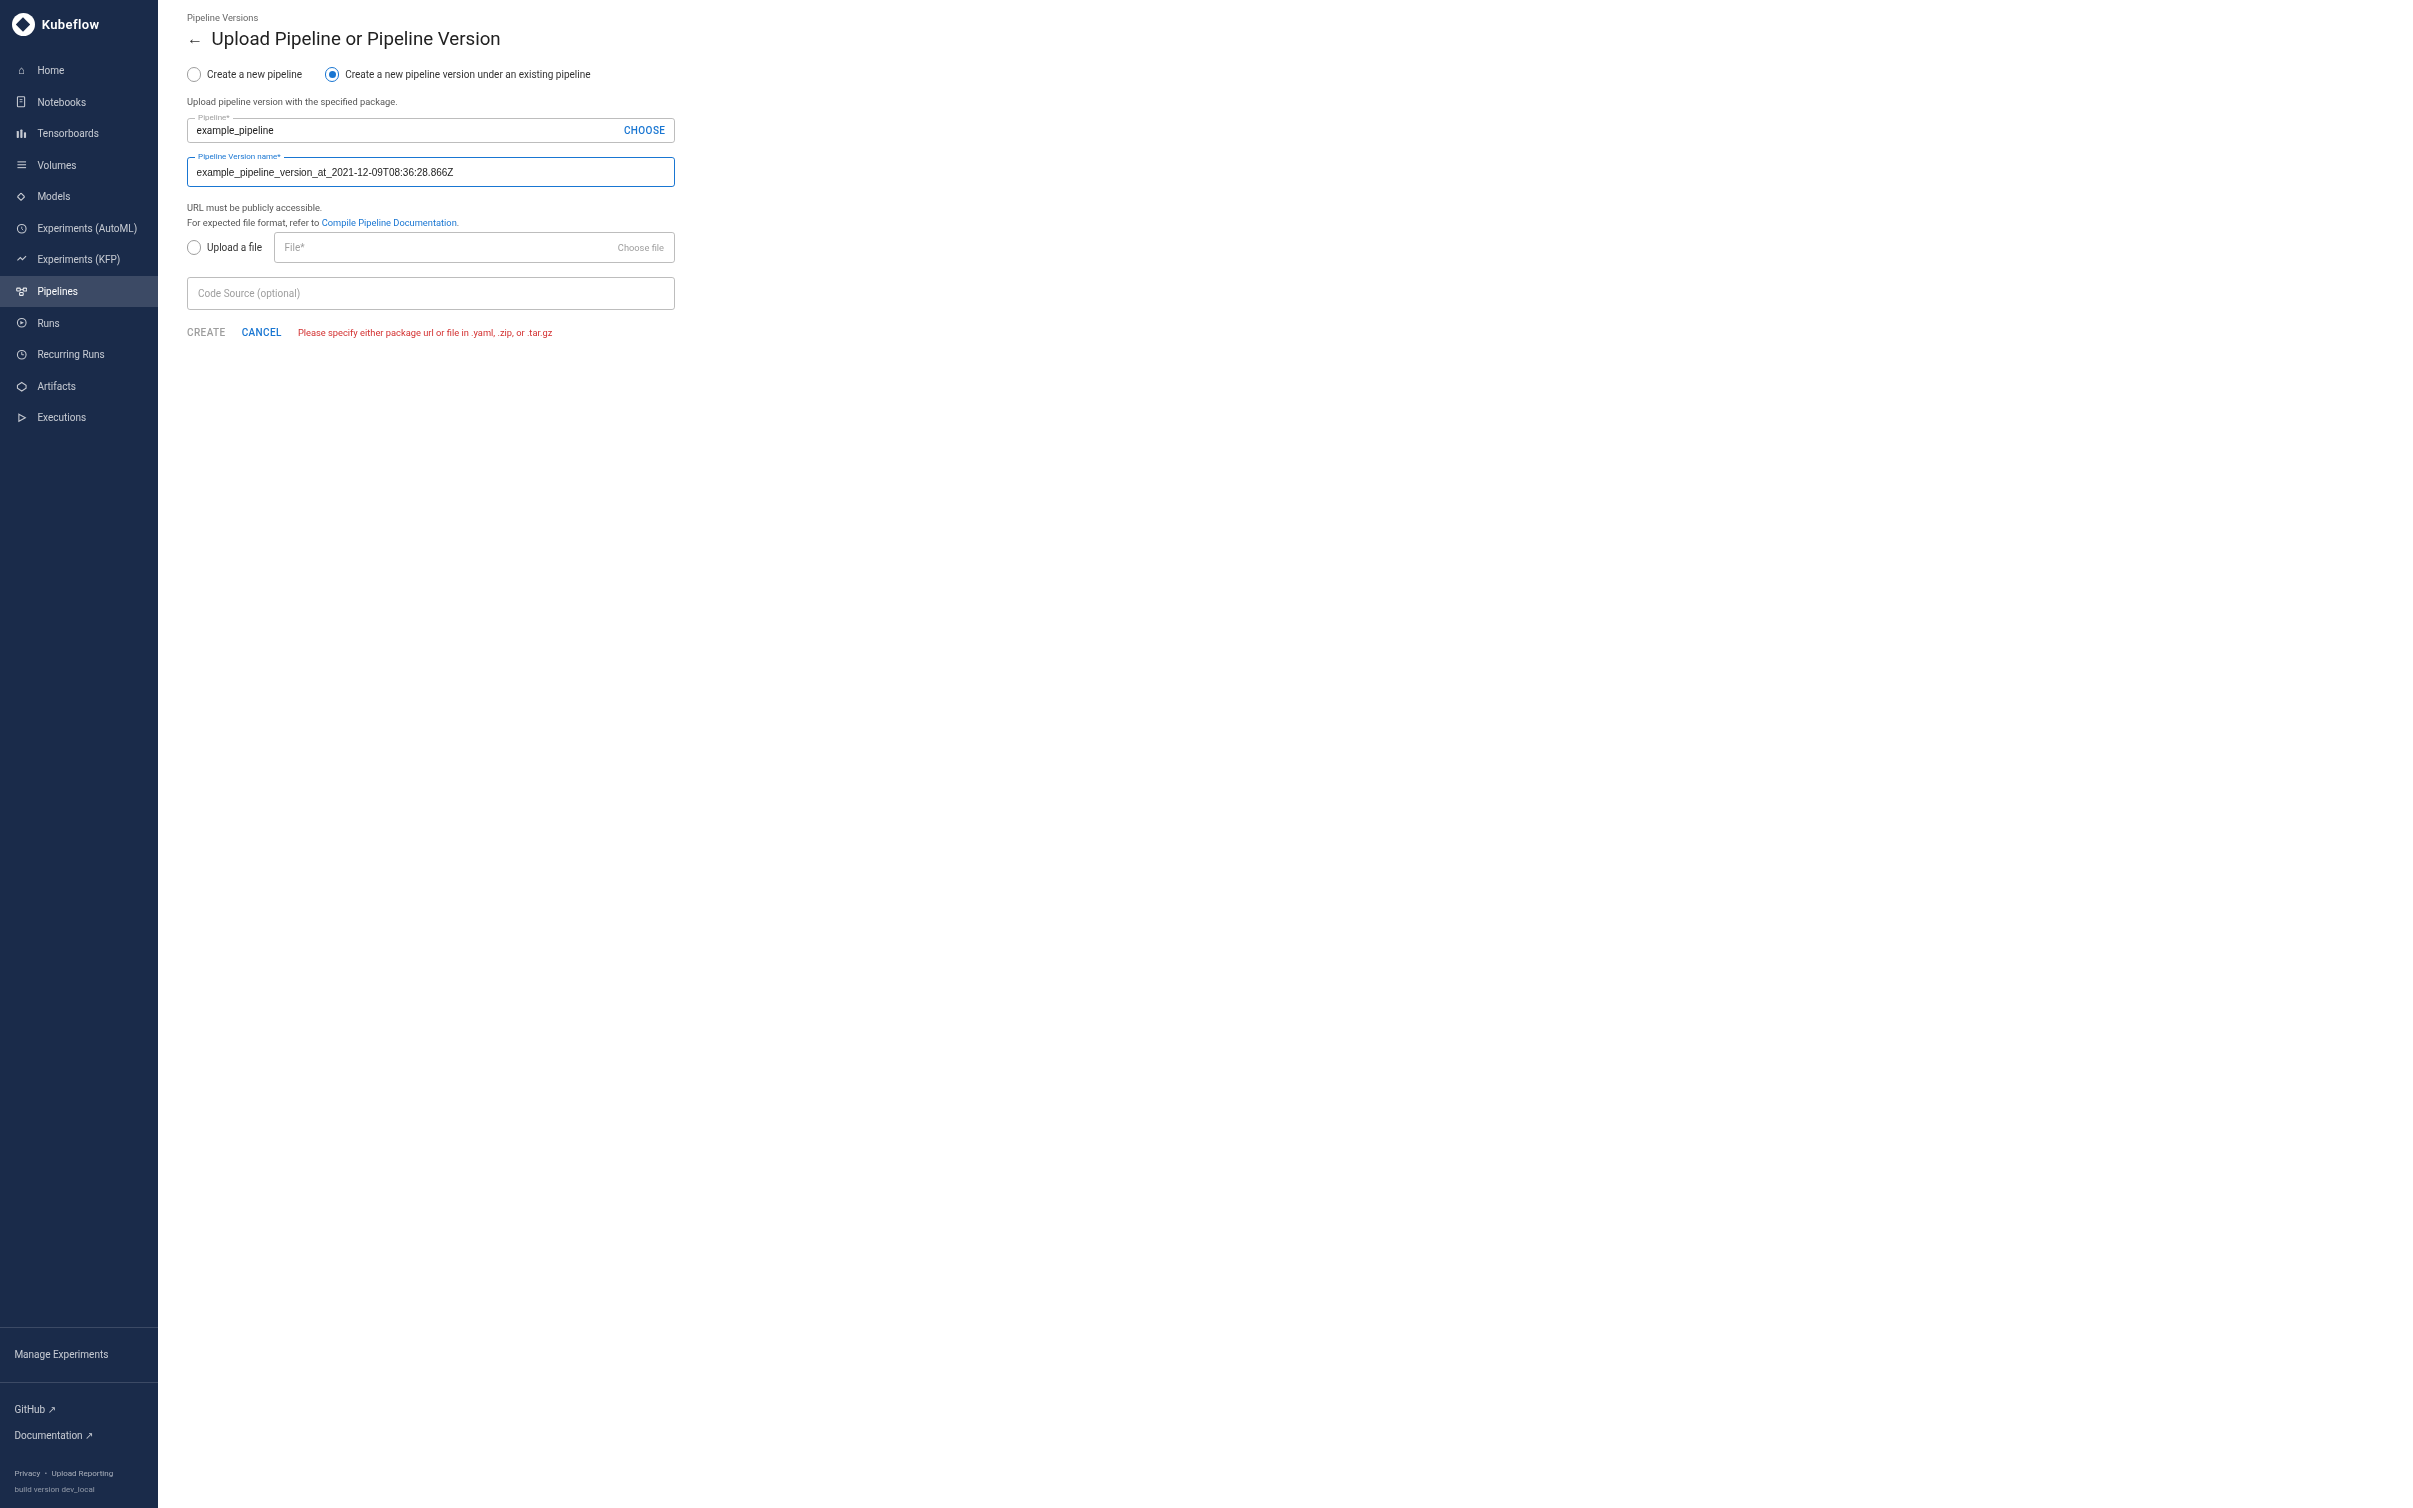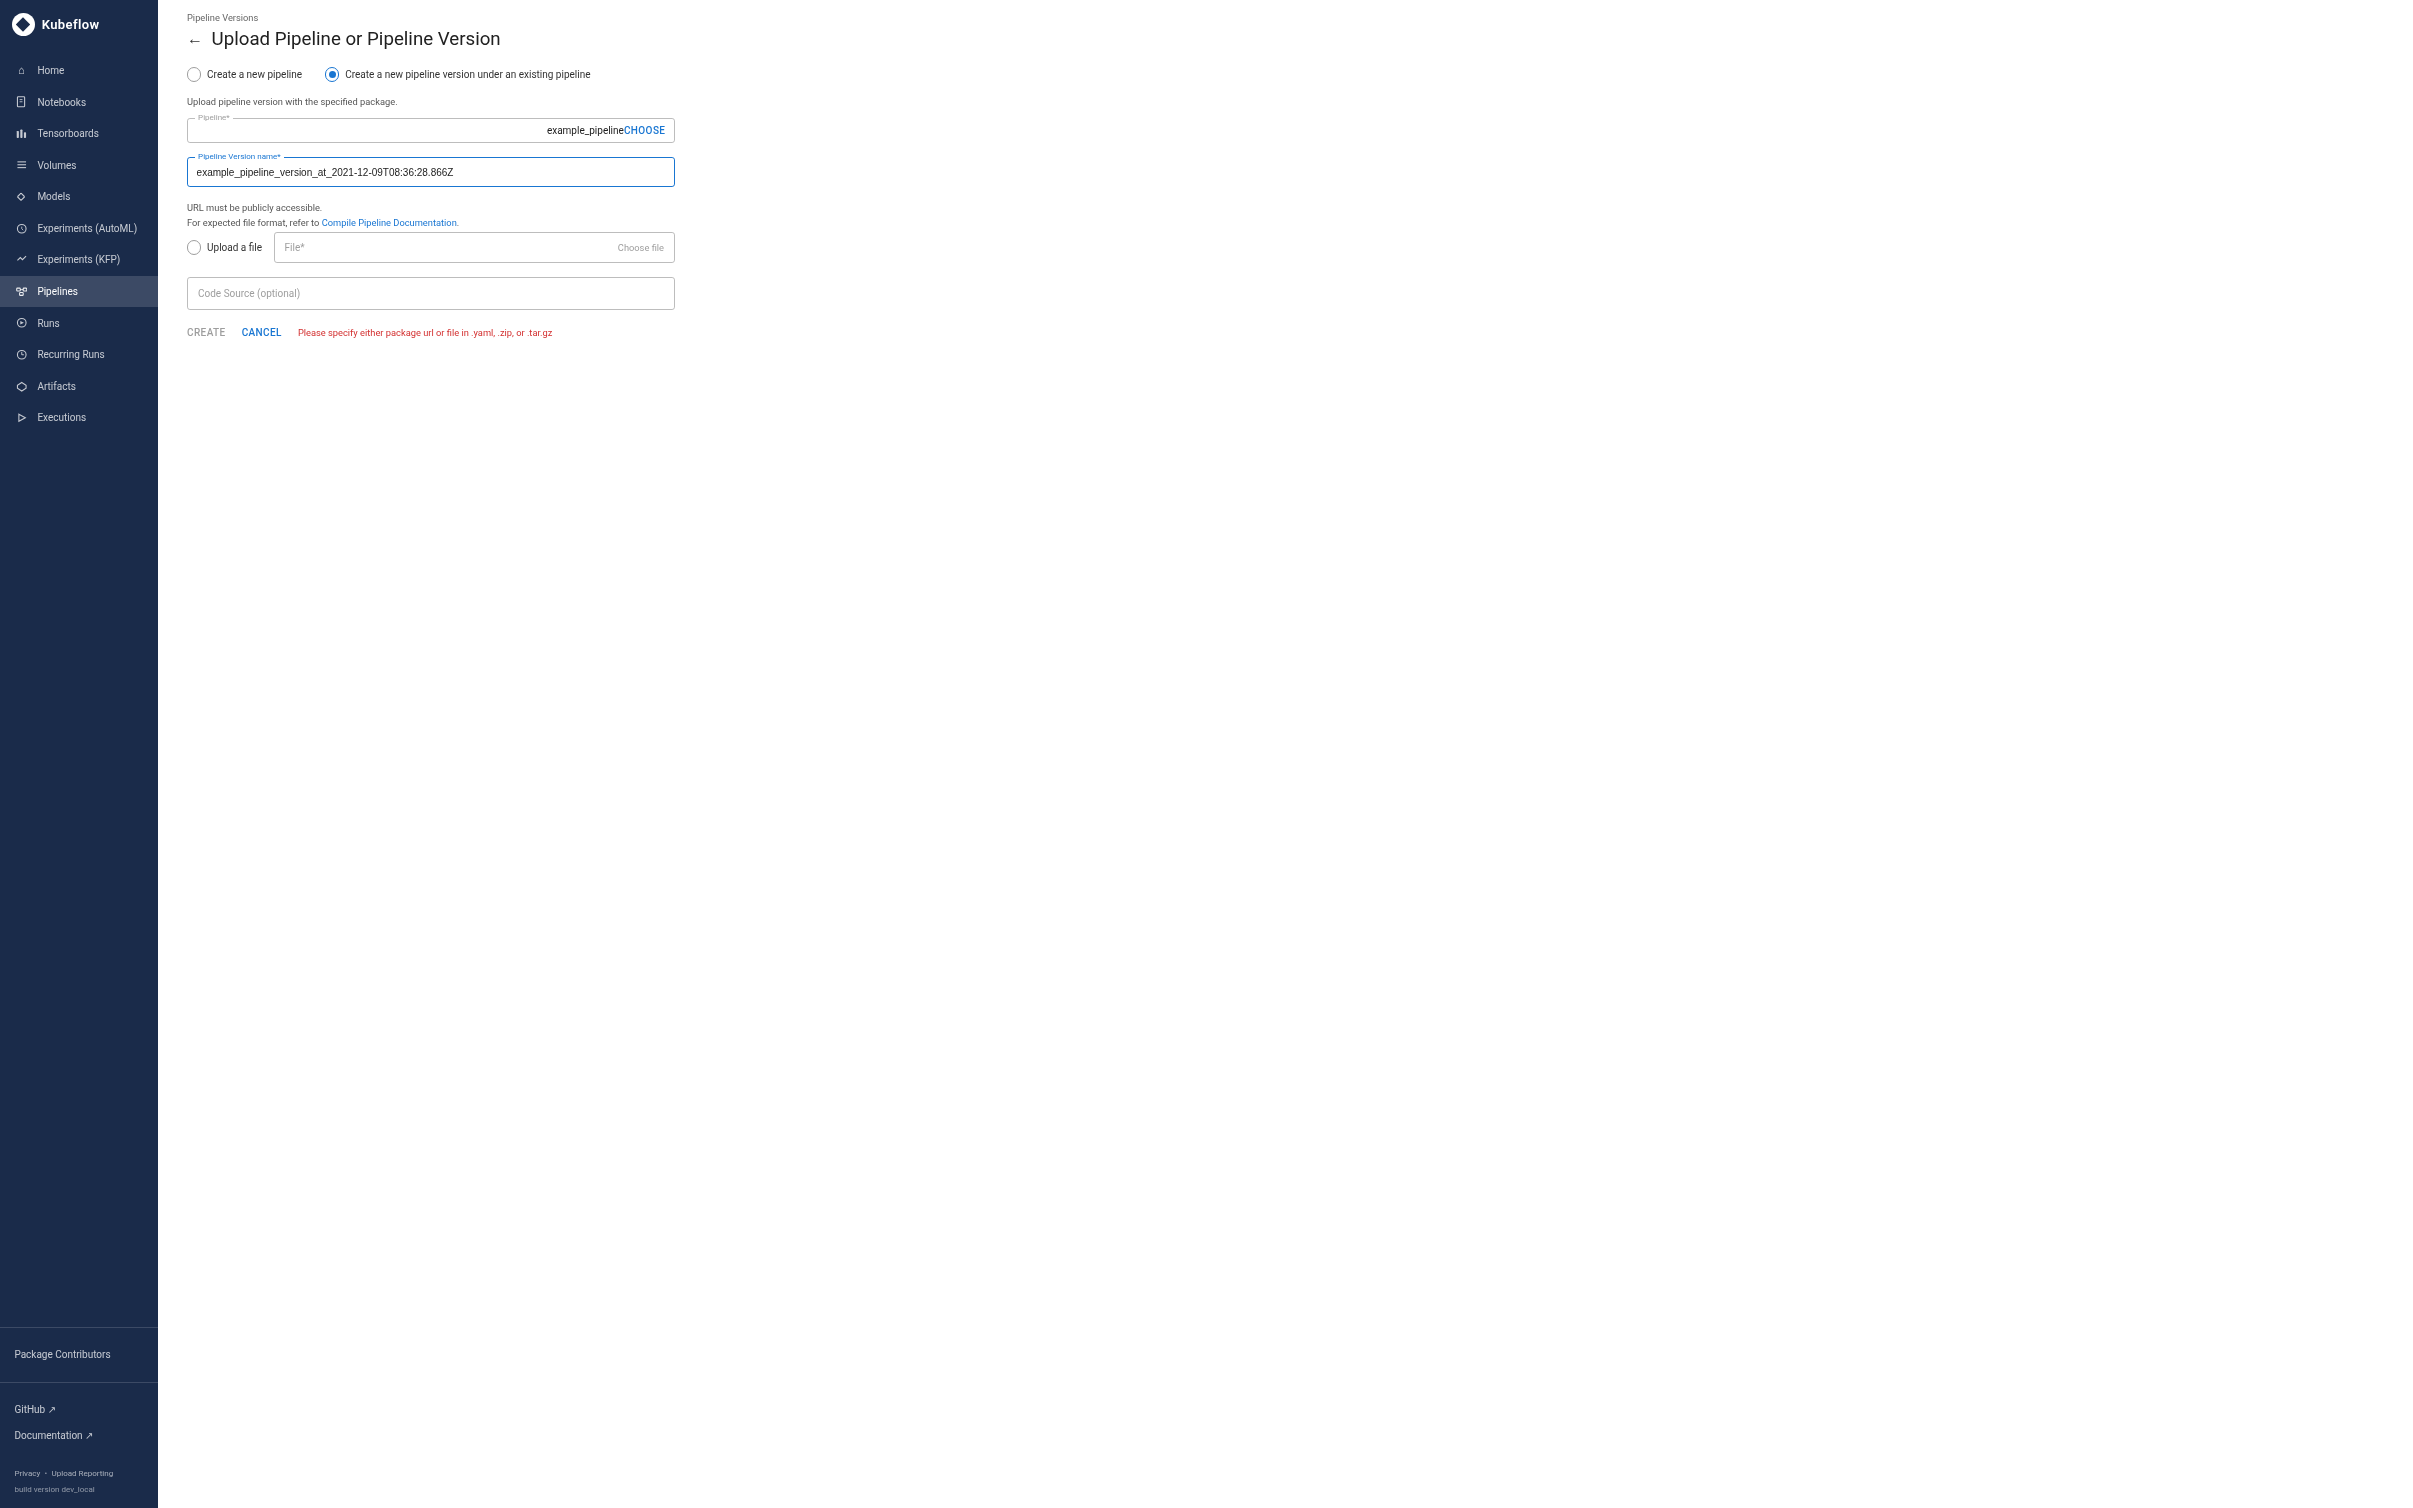--- a/index.html
+++ b/index.html
@@ -255,21 +255,20 @@
       background: #fff;
       padding: 0 2.9px;
       font-size: 8px;
       color: #9e9e9e;
     }
     .field-label.focused { color: #1976d2; }
     .field-row {
       display: flex;
       align-items: center;
       justify-content: space-between;
-      text-align: right;
     }
     .field-value {
       font-size: 10px;
       color: #212121;
       flex: 1;
     }
     .field-input {
       width: 100%;
       border: none;
       outline: none;
@@ -494,21 +493,21 @@
           </svg>
       </span>
       <span>Executions</span>
     </div>
   </div>
 
   <hr class="sidebar-divider">
 
   <div class="sidebar-bottom">
     <div class="sidebar-bottom-item">
-      <span>Package Contributors</span>
+      <span>Manage Experiments</span>
     </div>
   </div>
 
   <hr class="sidebar-divider">
 
   <div class="sidebar-bottom">
     <div class="sidebar-bottom-item">
       <span>GitHub ↗</span>
     </div>
     <div class="sidebar-bottom-item">

